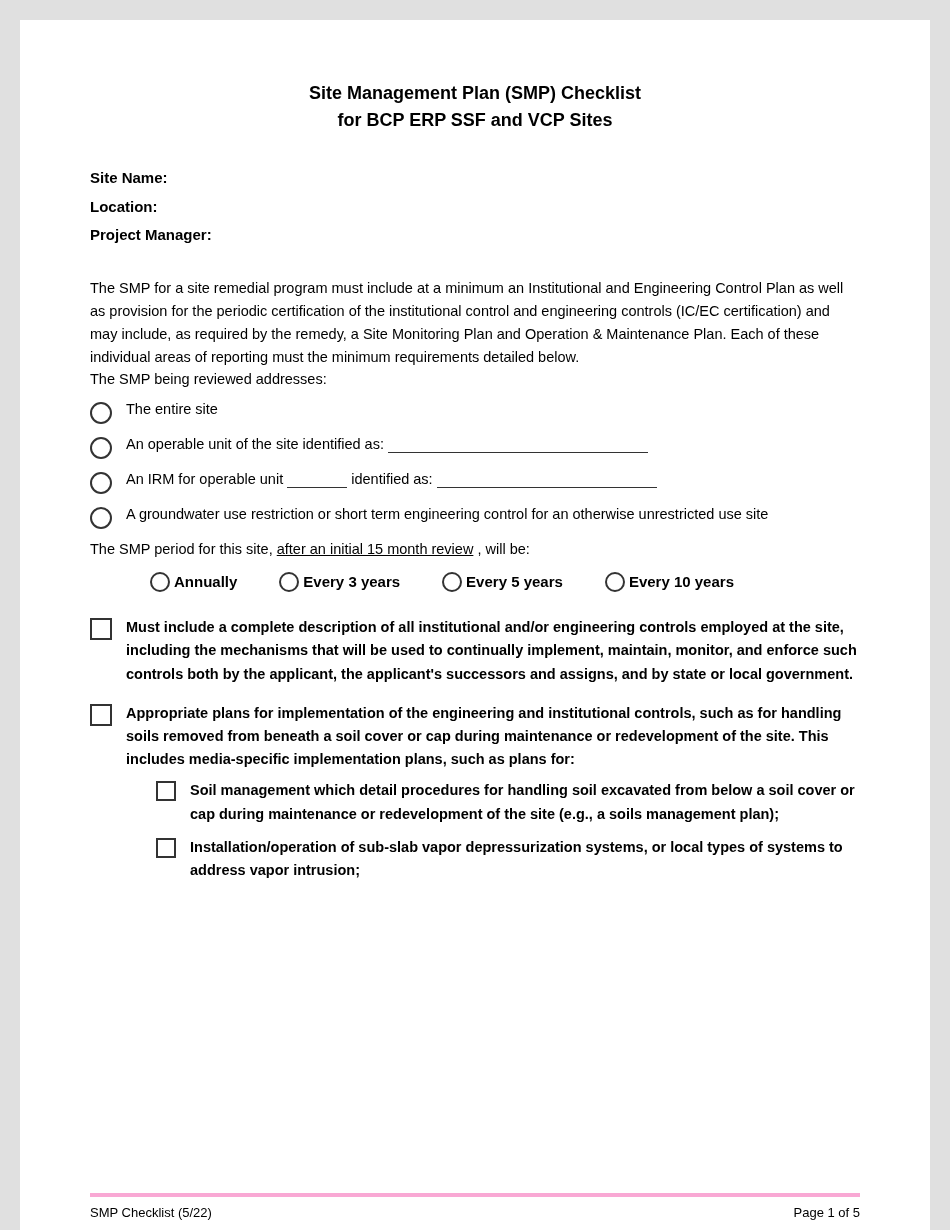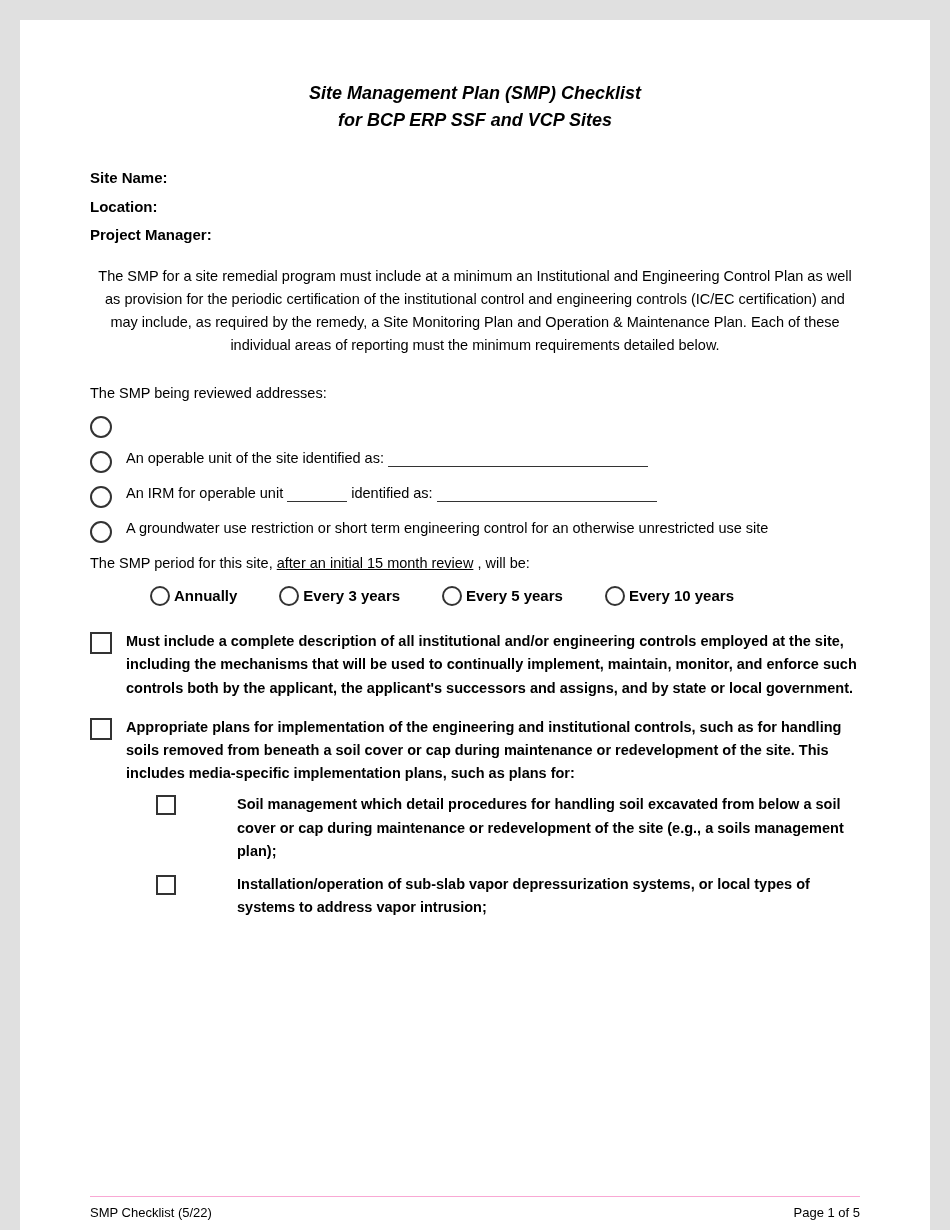--- a/index.html
+++ b/index.html
@@ -13,40 +13,38 @@
     .page {
       background: #fff;
       width: 950px;
       min-height: 1230px;
       padding: 60px 70px 60px 70px;
       position: relative;
     }
     .title-section {
       text-align: center;
       margin-bottom: 30px;
-      font-style: italic;
     }
     .title-section h1 {
       font-size: 18px;
       font-weight: bold;
       line-height: 1.5;
     }
     .meta-section {
-      margin-bottom: 15px;
+      margin-bottom: 27px;
     }
     .meta-section p {
       font-size: 15px;
       font-weight: bold;
       line-height: 1.9;
     }
     .intro-text {
       font-size: 14.5px;
       line-height: 1.6;
-      margin-bottom: 28px;
-      text-align: center;
+      margin-bottom: 2px;
     }
     .smp-addresses {
       font-size: 14.5px;
       margin-bottom: 14px;
     }
     .radio-options {
       margin-bottom: 10px;
     }
     .radio-item {
       display: flex;
@@ -128,32 +126,31 @@
     .checkbox-text {
       flex: 1;
       line-height: 1.6;
     }
     .nested-checkbox-section {
       display: flex;
       align-items: flex-start;
       margin-bottom: 10px;
       font-size: 14.5px;
       padding-left: 30px;
-      gap: 47px;
     }
     .nested-checkbox-section .checkbox-box {
       width: 20px;
       height: 20px;
     }
     .footer {
       position: absolute;
       bottom: 30px;
       left: 70px;
       right: 70px;
-      border-top: 1px solid #f9a8d4;
+      border-top: 4px solid #f9a8d4;
       padding-top: 8px;
       display: flex;
       justify-content: space-between;
       font-size: 13px;
     }
   </style>
 </head>
 <body>
 
 <div class="page">
@@ -170,20 +167,21 @@
     <p>Location:</p>
     <p>Project Manager:</p>
   </div>
 
   <p class="intro-text">The SMP for a site remedial program must include at a minimum an Institutional and Engineering Control Plan as well as provision for the periodic certification of the institutional control and engineering controls (IC/EC certification) and may include, as required by the remedy, a Site Monitoring Plan and Operation &amp; Maintenance Plan.  Each of these individual areas of reporting must the minimum requirements detailed below.</p>
   <p class="smp-addresses">The SMP being reviewed addresses:</p>
 
   <div class="radio-options">
     <div class="radio-item">
       <div class="radio-circle"></div>
+      <span class="radio-text">The entire site</span>
     </div>
     <div class="radio-item">
       <div class="radio-circle"></div>
       <span class="radio-text">An operable unit of the site identified as: <span class="underline-field">&nbsp;&nbsp;&nbsp;&nbsp;&nbsp;&nbsp;&nbsp;&nbsp;&nbsp;&nbsp;&nbsp;&nbsp;&nbsp;&nbsp;&nbsp;&nbsp;&nbsp;&nbsp;&nbsp;&nbsp;&nbsp;&nbsp;&nbsp;&nbsp;&nbsp;&nbsp;&nbsp;&nbsp;&nbsp;&nbsp;&nbsp;&nbsp;&nbsp;&nbsp;&nbsp;&nbsp;&nbsp;&nbsp;&nbsp;&nbsp;&nbsp;&nbsp;&nbsp;&nbsp;&nbsp;&nbsp;</span></span>
     </div>
     <div class="radio-item">
       <div class="radio-circle"></div>
       <span class="radio-text">An IRM for operable unit <span class="underline-field-short">&nbsp;&nbsp;&nbsp;&nbsp;&nbsp;&nbsp;&nbsp;&nbsp;&nbsp;&nbsp;</span> identified as: <span class="underline-field" style="min-width:220px;">&nbsp;&nbsp;&nbsp;&nbsp;&nbsp;&nbsp;&nbsp;&nbsp;&nbsp;&nbsp;&nbsp;&nbsp;&nbsp;&nbsp;&nbsp;&nbsp;&nbsp;&nbsp;&nbsp;&nbsp;&nbsp;&nbsp;&nbsp;&nbsp;&nbsp;&nbsp;&nbsp;&nbsp;&nbsp;&nbsp;&nbsp;&nbsp;&nbsp;&nbsp;&nbsp;&nbsp;&nbsp;&nbsp;&nbsp;&nbsp;</span></span>
     </div>
     <div class="radio-item">

